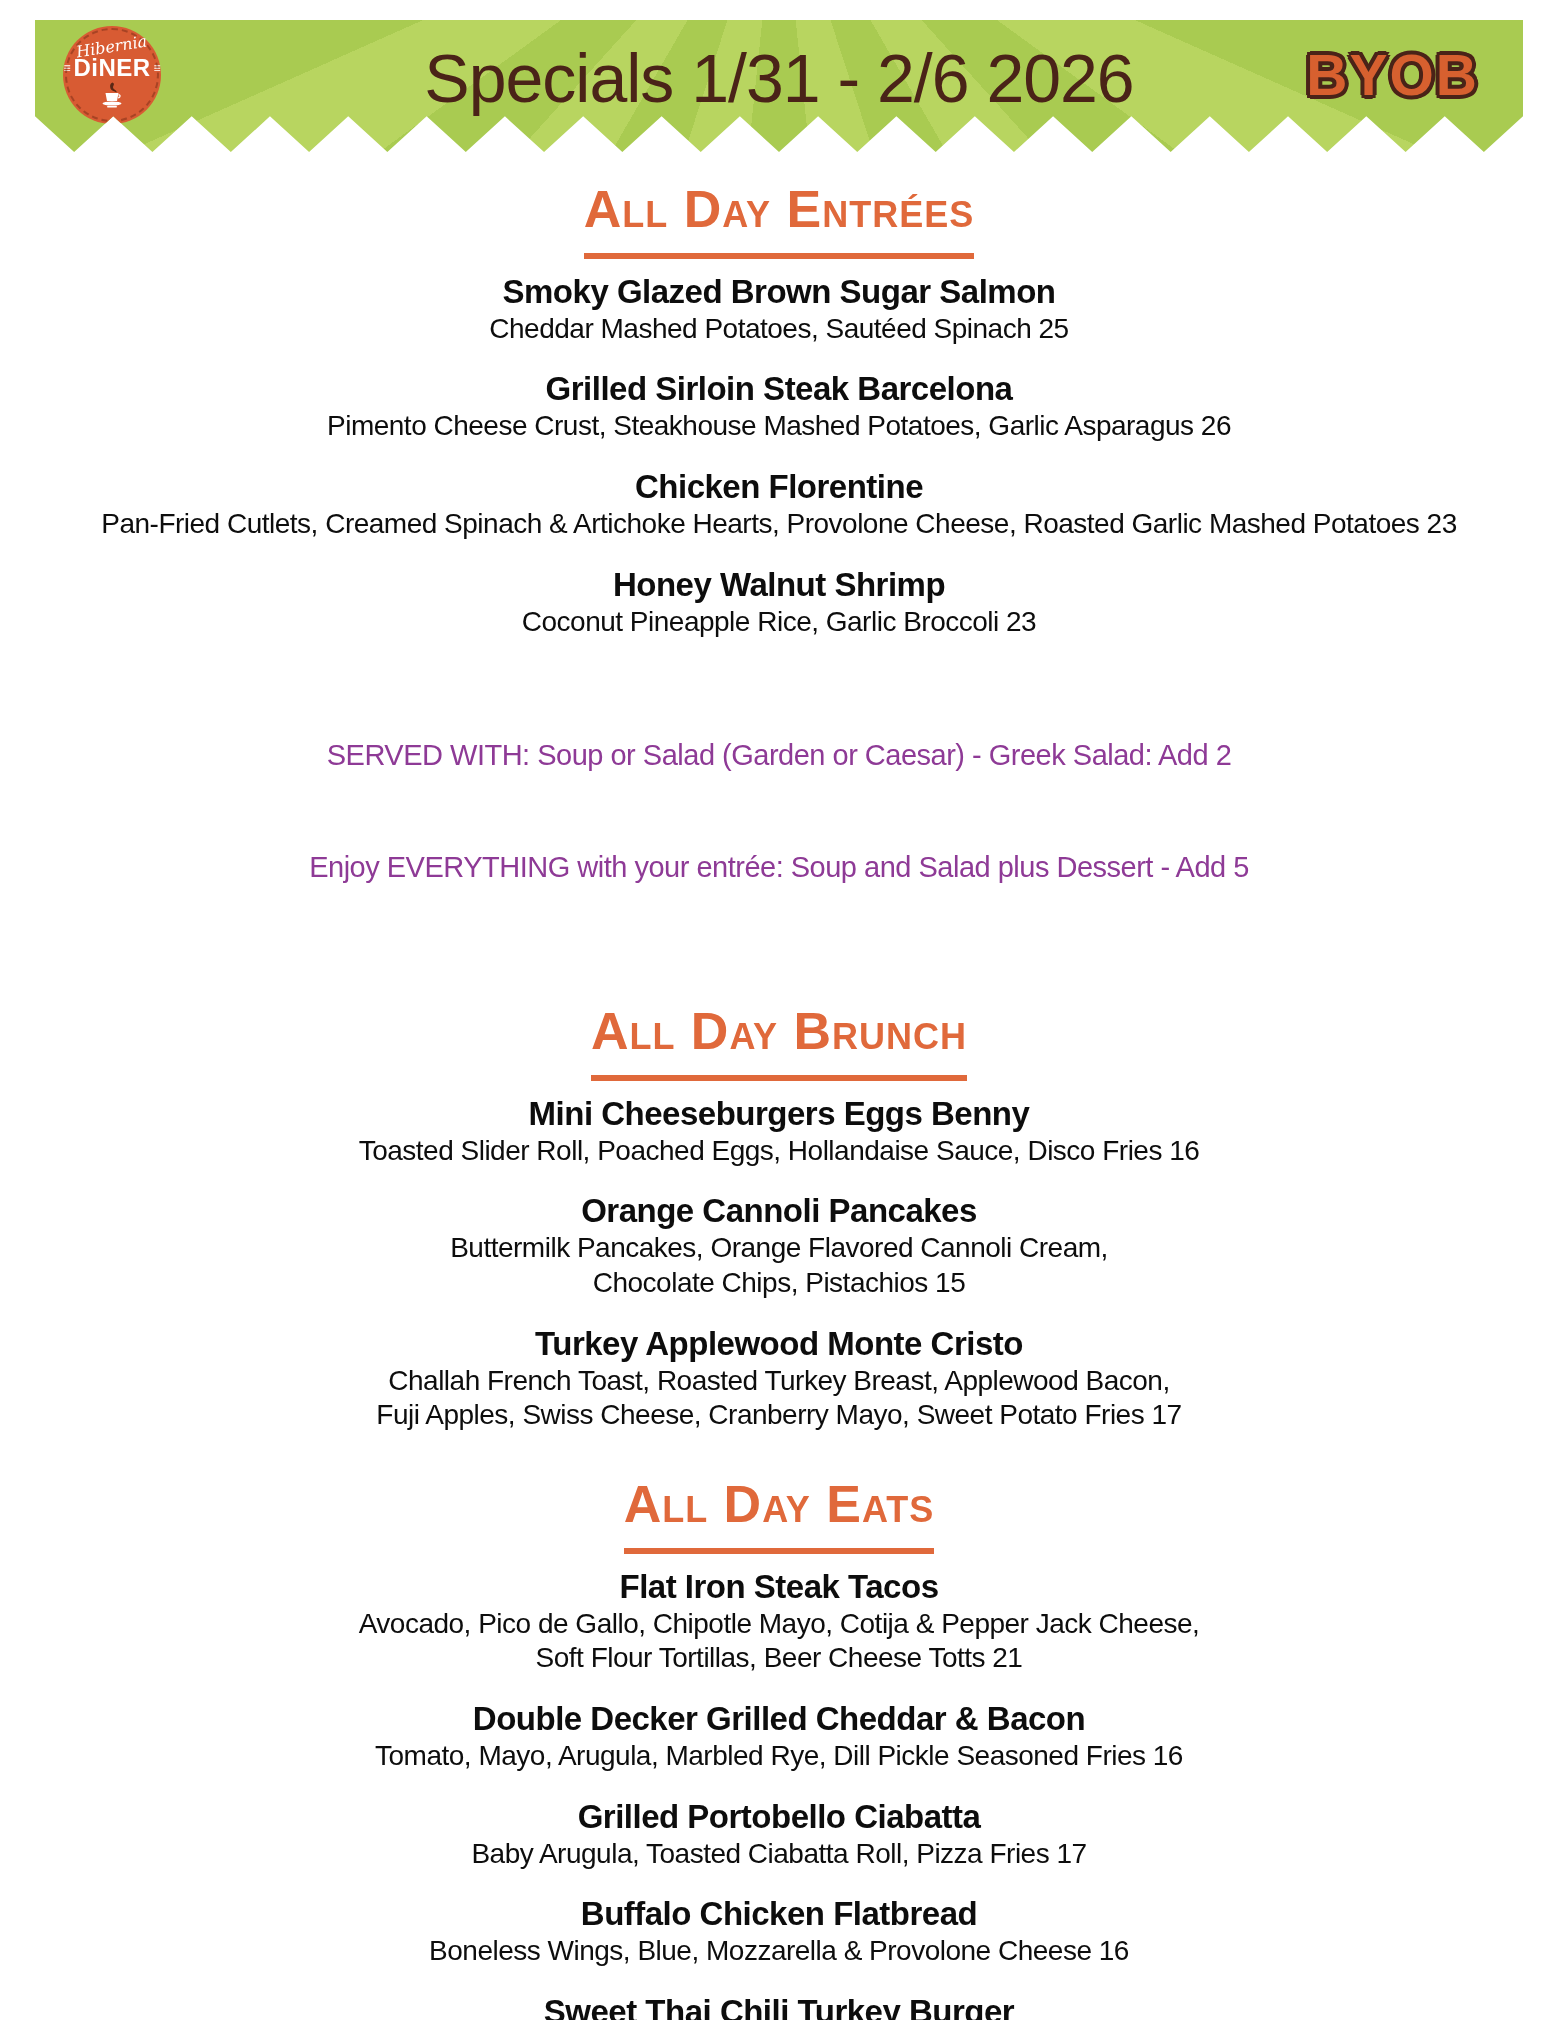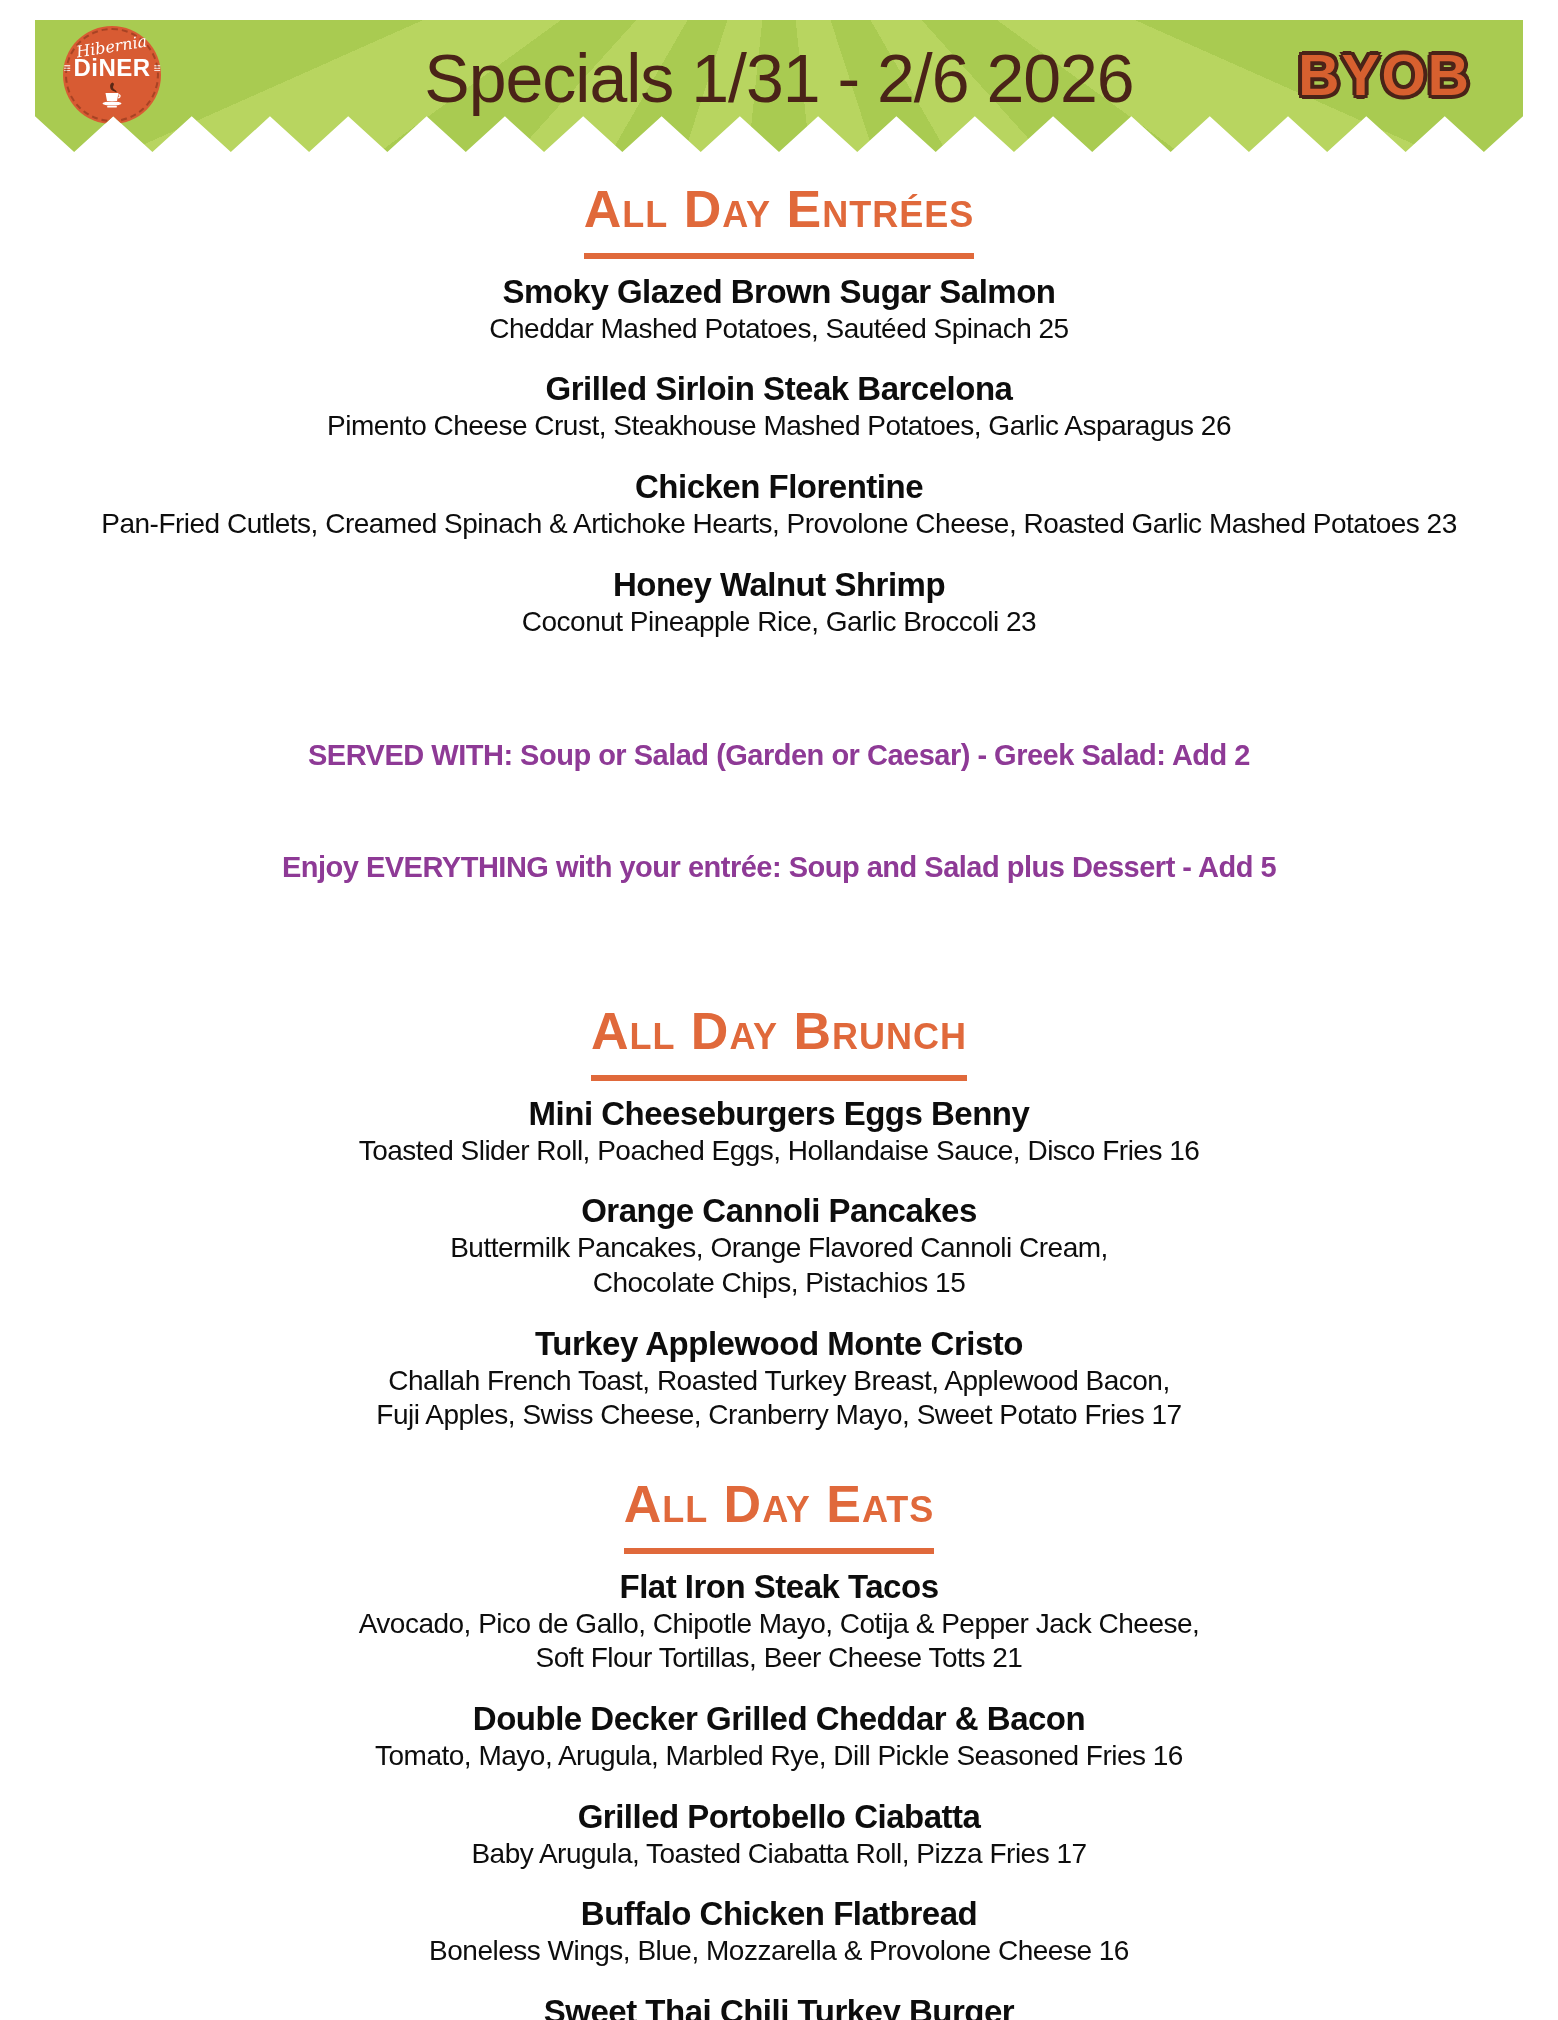--- a/index.html
+++ b/index.html
@@ -35,21 +35,21 @@
   .banner-title {
     font-size: 68px;
     font-weight: 400;
     letter-spacing: -1px;
     color: var(--brown, #4a2318);
     transform: translateY(-8px);
     white-space: nowrap;
   }
   .byob {
     position: absolute;
-    right: 52px;
+    right: 44px;
     top: 22px;
     font-size: 57px;
     font-weight: 800;
     letter-spacing: 2px;
     color: var(--orange, #d7602f);
     text-shadow:
       -4px 0 0 var(--brown, #4a2318), 4px 0 0 var(--brown, #4a2318),
       0 -4px 0 var(--brown, #4a2318), 0 4px 0 var(--brown, #4a2318),
       -3px -3px 0 var(--brown, #4a2318), 3px -3px 0 var(--brown, #4a2318),
       -3px 3px 0 var(--brown, #4a2318), 3px 3px 0 var(--brown, #4a2318);
@@ -138,21 +138,21 @@
     font-size: 28px;
     font-weight: 400;
     letter-spacing: -0.5px;
     line-height: 1.24;
     color: var(--ink, #0d0d0d);
   }
   .note {
     margin-top: 14px;
     color: var(--purple, #8e3a96);
     font-size: 29px;
-    font-weight: 700;
+    font-weight: 400;
     letter-spacing: -0.5px;
     line-height: 1.28;
     white-space: pre-wrap;
   }
 </style>
 </head>
 <body>
 
 <header class="banner">
   <div class="logo">

